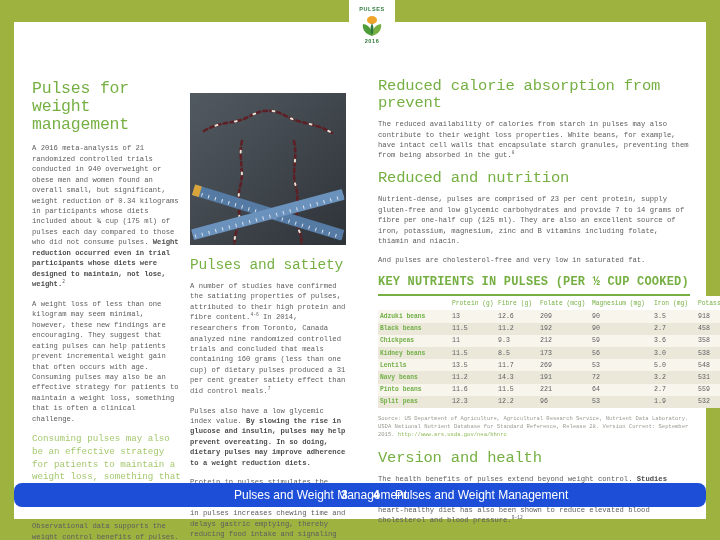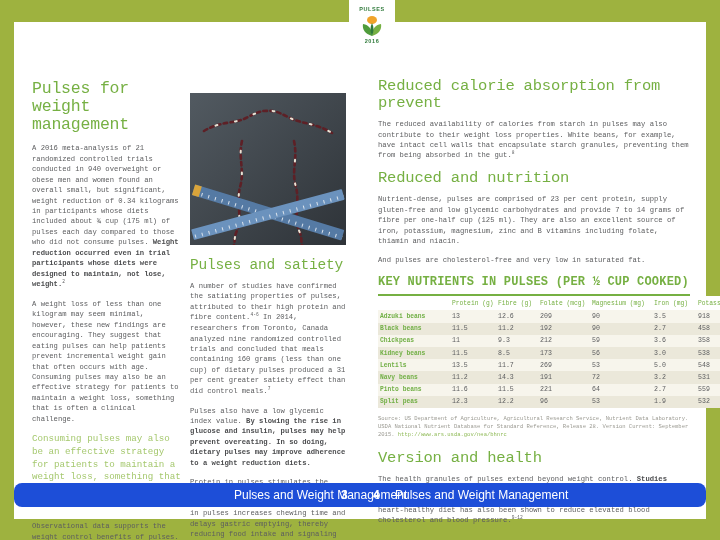--- a/index.html
+++ b/index.html
@@ -220,21 +220,21 @@
             <td>53</td>
             <td>1.9</td>
             <td>532</td>
           </tr>
       </tbody>
     </table>
 
     <p class="source"><span>Source: US Department of Agriculture, Agricultural Research Service, Nutrient Data Laboratory. USDA National Nutrient Database for Standard Reference, Release 28. Version Current: September 2015. </span><a href="#">http://www.ars.usda.gov/nea/bhnrc</a></p>
 
     <h2 class="h-green-sm" style="font-size:15.5px;">Version and health</h2>
-    <p class="body-p"><span>The health granules of pulses extend beyond weight control. </span><b>Studies suggest that, if eaten regularly, pulses help lower the risk of heart disease, hypertension and type 2 diabetes.</b><span> Inclusion of pulses in a heart-healthy diet has also been shown to reduce elevated blood cholesterol and blood pressure.</span><sup>9-12</sup></p>
+    <p class="body-p"><span>The health benefits of pulses extend beyond weight control. </span><b>Studies suggest that, if eaten regularly, pulses help lower the risk of heart disease, hypertension and type 2 diabetes.</b><span> Inclusion of pulses in a heart-healthy diet has also been shown to reduce elevated blood cholesterol and blood pressure.</span><sup>9-12</sup></p>
   </div>
 
   <div class="footer">
     <span class="f-left-title">Pulses and Weight Management</span>
     <span class="f-num-3">3</span>
     <span class="f-num-4">4</span>
     <span class="f-right-title">Pulses and Weight Management</span>
   </div>
 </div>
 

